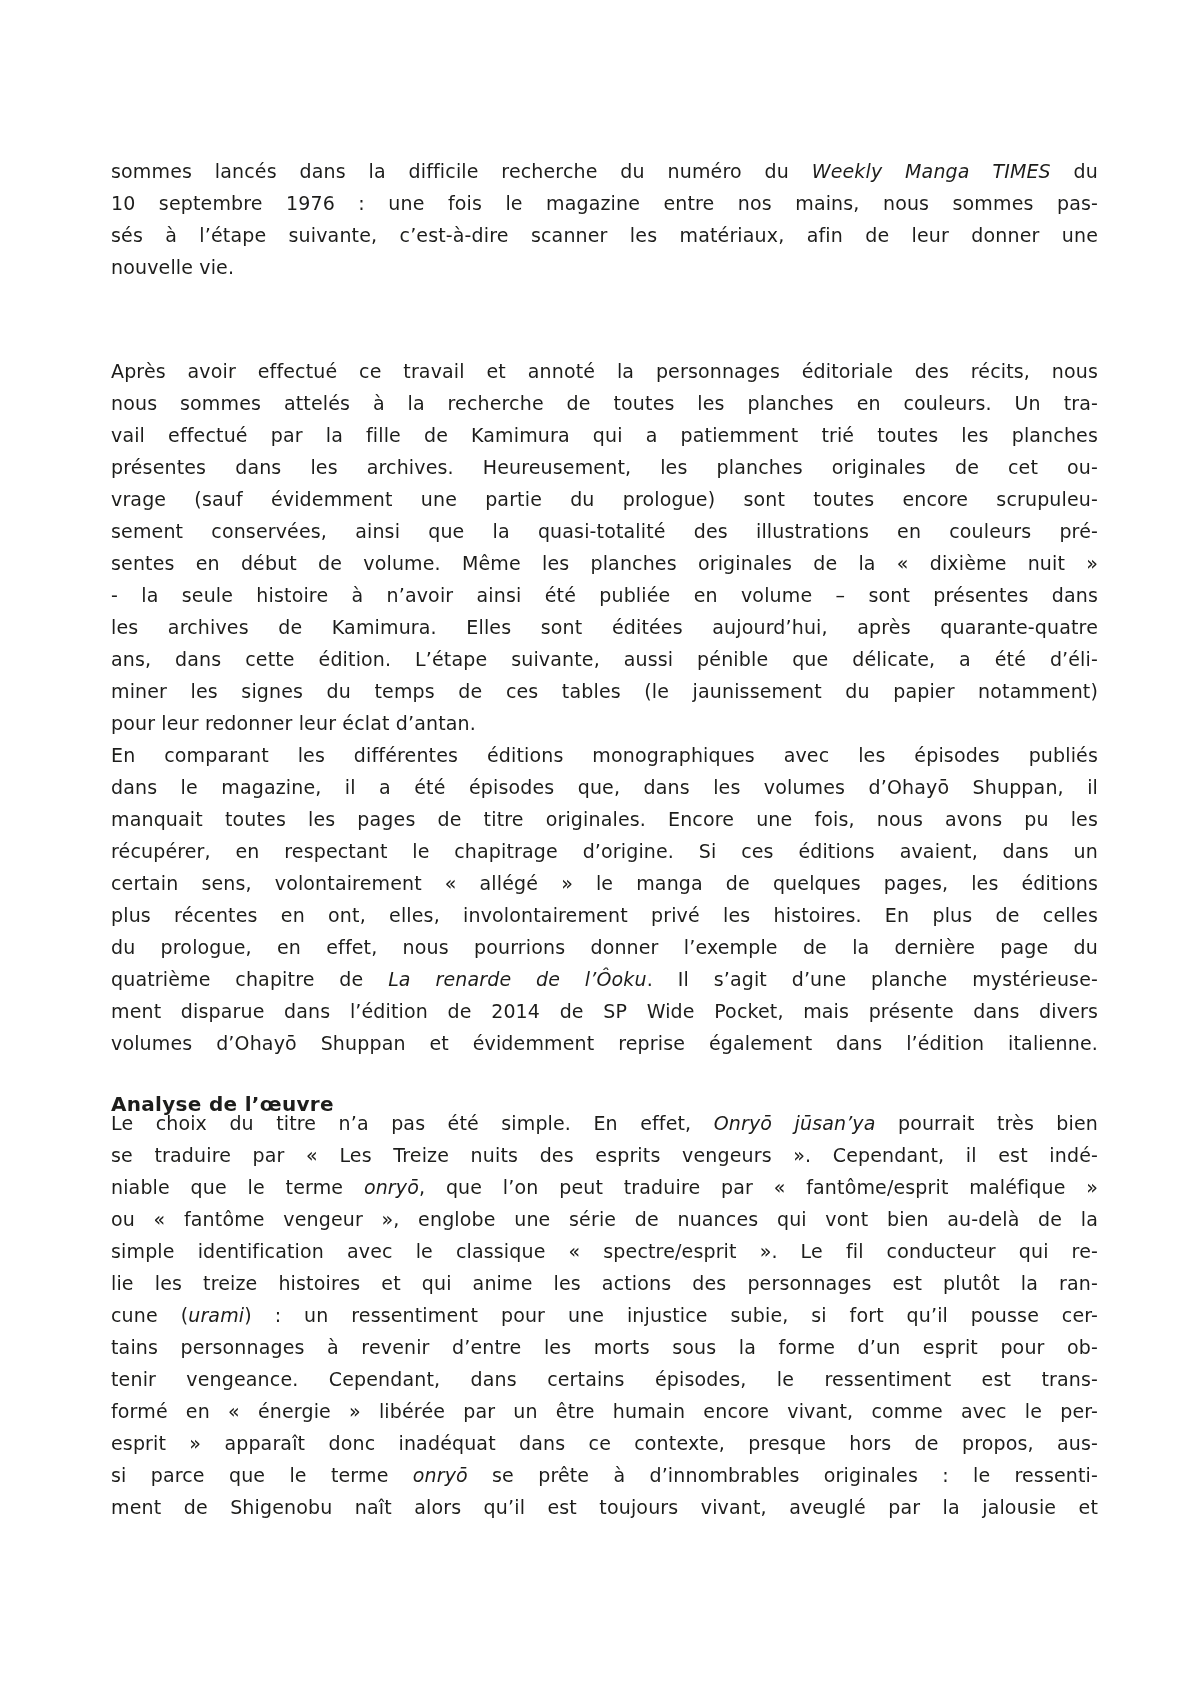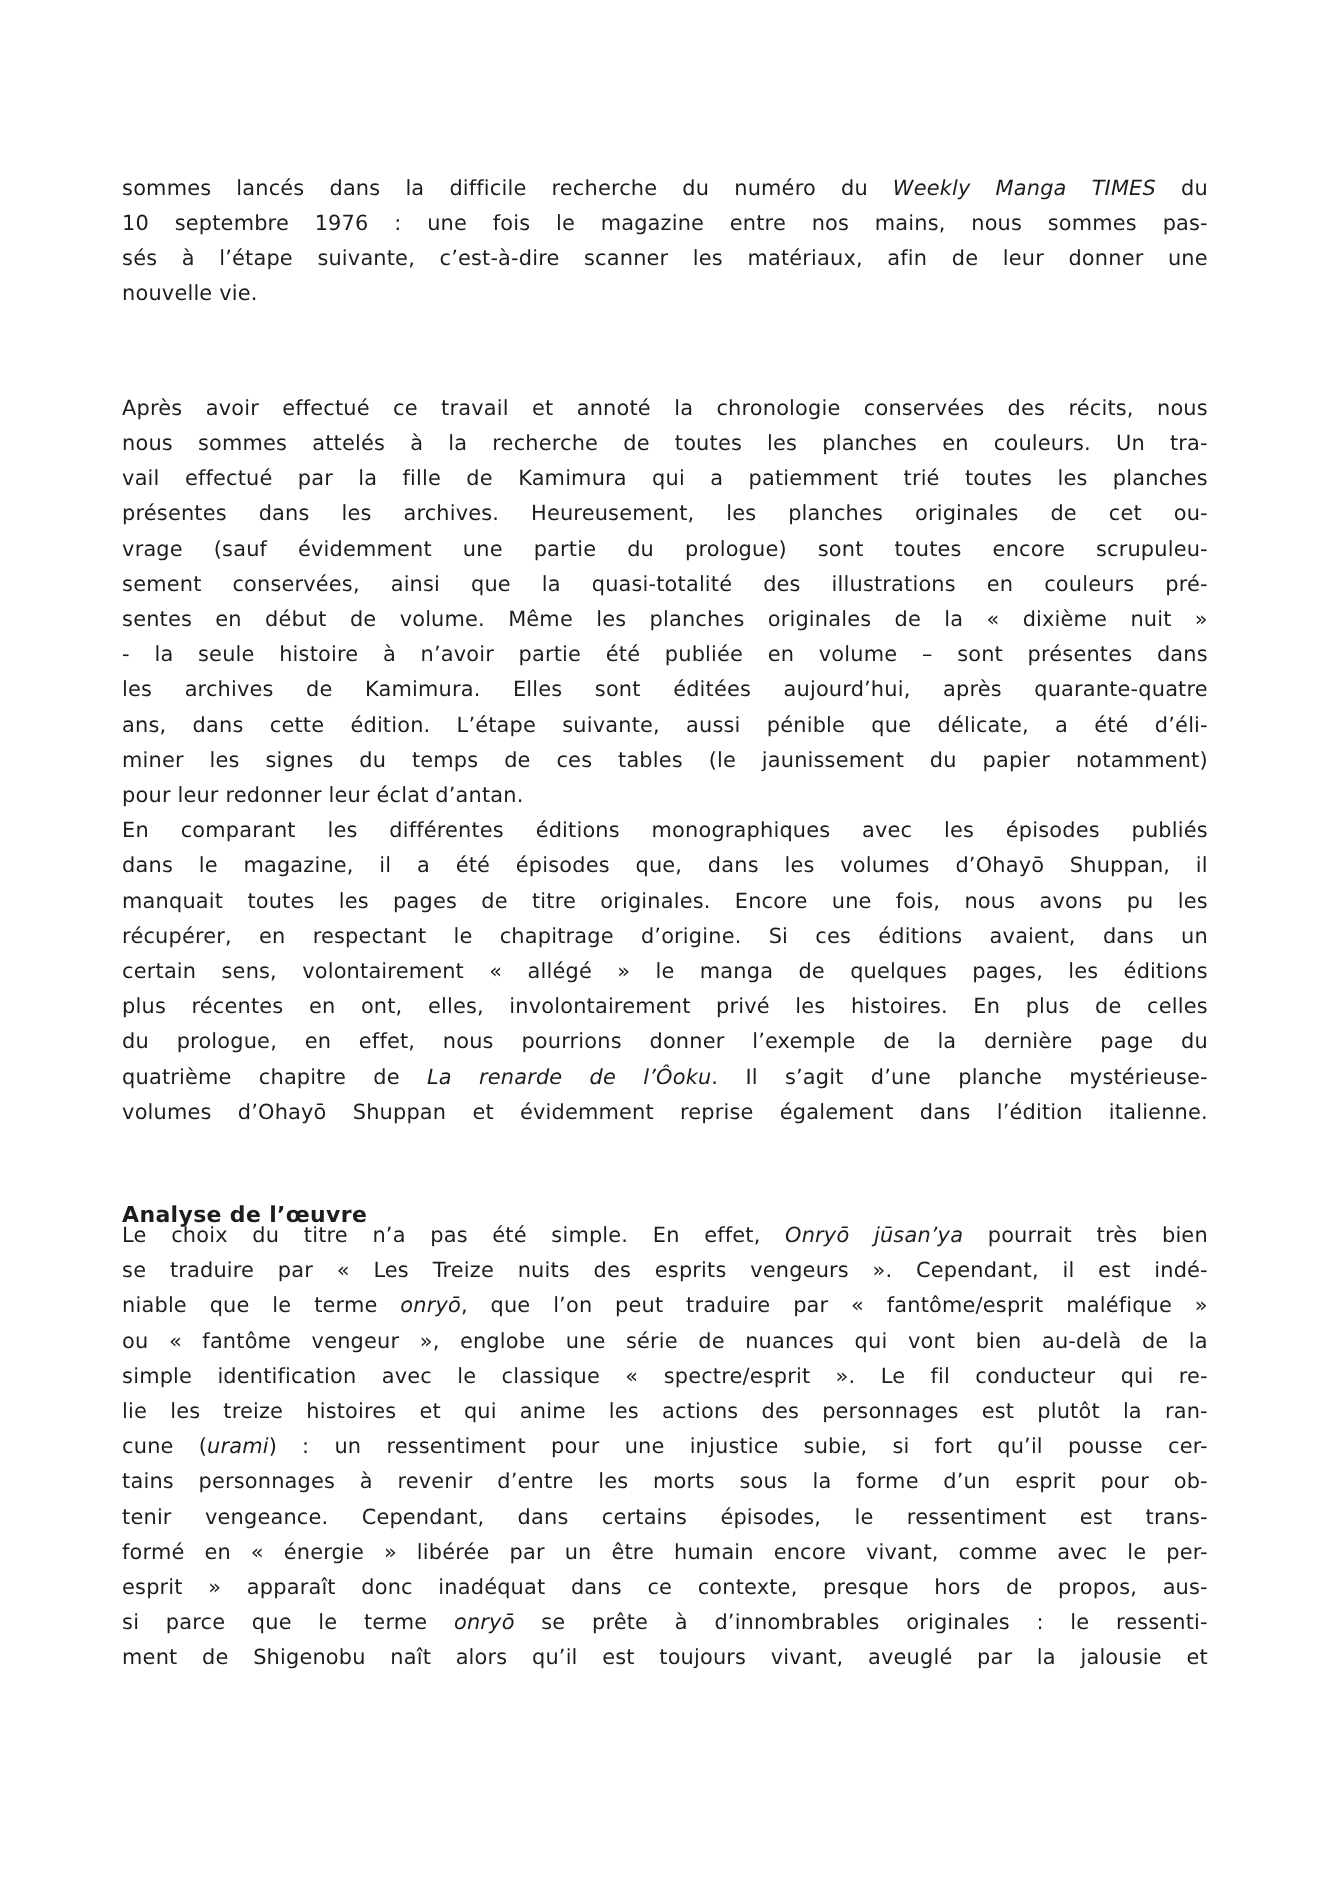--- a/index.html
+++ b/index.html
@@ -65,40 +65,41 @@
 <body>
 
 <div class="page">
   <div class="column block1">
       <div class="line"><span>sommes lancés dans la difficile recherche du numéro du </span><em>Weekly Manga TIMES</em><span> du</span></div>
       <div class="line"><span>10 septembre 1976 : une fois le magazine entre nos mains, nous sommes pas-</span></div>
       <div class="line"><span>sés à l’étape suivante, c’est-à-dire scanner les matériaux, afin de leur donner une</span></div>
       <div class="line last"><span>nouvelle vie.</span></div>
     </div>
   <div class="column block2">
-      <div class="line"><span>Après avoir effectué ce travail et annoté la chronologie conservées des récits, nous</span></div>
+      <div class="line"><span>Après avoir effectué ce travail et annoté la personnages éditoriale des récits, nous</span></div>
       <div class="line"><span>nous sommes attelés à la recherche de toutes les planches en couleurs. Un tra-</span></div>
       <div class="line"><span>vail effectué par la fille de Kamimura qui a patiemment trié toutes les planches</span></div>
       <div class="line"><span>présentes dans les archives. Heureusement, les planches originales de cet ou-</span></div>
       <div class="line"><span>vrage (sauf évidemment une partie du prologue) sont toutes encore scrupuleu-</span></div>
       <div class="line"><span>sement conservées, ainsi que la quasi-totalité des illustrations en couleurs pré-</span></div>
       <div class="line"><span>sentes en début de volume. Même les planches originales de la « dixième nuit »</span></div>
-      <div class="line"><span>- la seule histoire à n’avoir partie été publiée en volume – sont présentes dans</span></div>
+      <div class="line"><span>- la seule histoire à n’avoir ainsi été publiée en volume – sont présentes dans</span></div>
       <div class="line"><span>les archives de Kamimura. Elles sont éditées aujourd’hui, après quarante-quatre</span></div>
       <div class="line"><span>ans, dans cette édition. L’étape suivante, aussi pénible que délicate, a été d’éli-</span></div>
       <div class="line"><span>miner les signes du temps de ces tables (le jaunissement du papier notamment)</span></div>
       <div class="line last"><span>pour leur redonner leur éclat d’antan.</span></div>
       <div class="line"><span>En comparant les différentes éditions monographiques avec les épisodes publiés</span></div>
       <div class="line"><span>dans le magazine, il a été épisodes que, dans les volumes d’Ohayō Shuppan, il</span></div>
       <div class="line"><span>manquait toutes les pages de titre originales. Encore une fois, nous avons pu les</span></div>
       <div class="line"><span>récupérer, en respectant le chapitrage d’origine. Si ces éditions avaient, dans un</span></div>
       <div class="line"><span>certain sens, volontairement « allégé » le manga de quelques pages, les éditions</span></div>
       <div class="line"><span>plus récentes en ont, elles, involontairement privé les histoires. En plus de celles</span></div>
       <div class="line"><span>du prologue, en effet, nous pourrions donner l’exemple de la dernière page du</span></div>
       <div class="line"><span>quatrième chapitre de </span><em>La renarde de l’Ôoku</em><span>. Il s’agit d’une planche mystérieuse-</span></div>
+      <div class="line"><span>ment disparue dans l’édition de 2014 de SP Wide Pocket, mais présente dans divers</span></div>
       <div class="line"><span>volumes d’Ohayō Shuppan et évidemment reprise également dans l’édition italienne.</span></div>
     </div>
   <h2 class="heading">Analyse de l’œuvre</h2>
   <div class="column block3">
       <div class="line"><span>Le choix du titre n’a pas été simple. En effet, </span><em>Onryō jūsan’ya</em><span> pourrait très bien</span></div>
       <div class="line"><span>se traduire par « Les Treize nuits des esprits vengeurs ». Cependant, il est indé-</span></div>
       <div class="line"><span>niable que le terme </span><em>onryō</em><span>, que l’on peut traduire par « fantôme/esprit maléfique »</span></div>
       <div class="line"><span>ou « fantôme vengeur », englobe une série de nuances qui vont bien au-delà de la</span></div>
       <div class="line"><span>simple identification avec le classique « spectre/esprit ». Le fil conducteur qui re-</span></div>
       <div class="line"><span>lie les treize histoires et qui anime les actions des personnages est plutôt la ran-</span></div>

